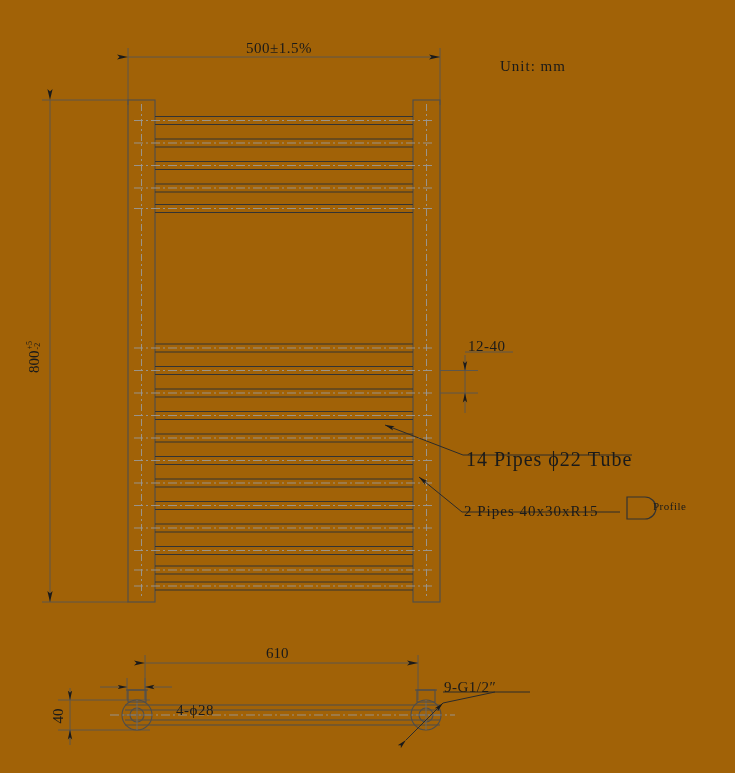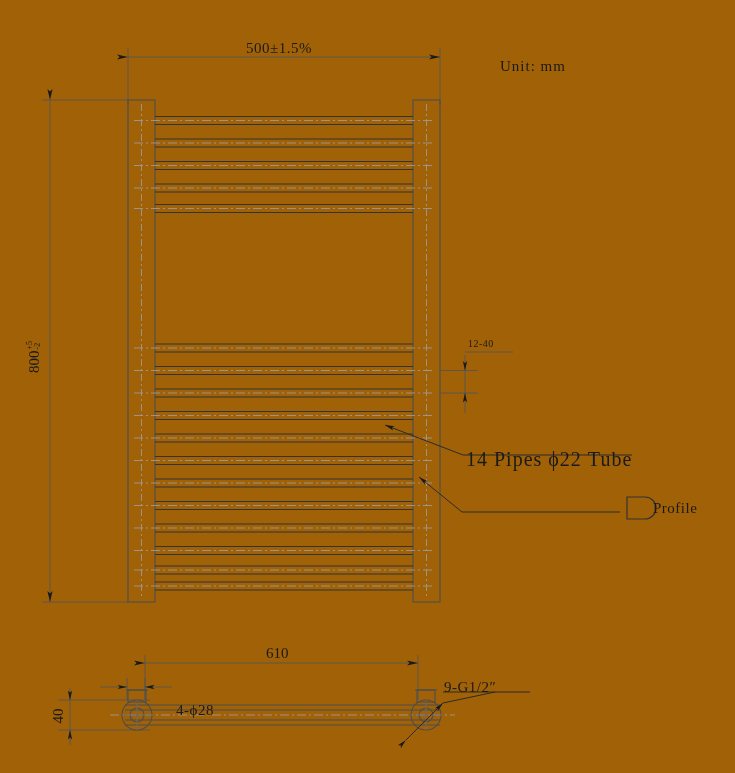--- a/index.html
+++ b/index.html
@@ -290,26 +290,27 @@
                 justify-content:center;white-space:nowrap;">
       <span style="font-size:15px;color:#1a1a1a;">800</span>
       <span style="display:inline-flex;flex-direction:column;font-size:8px;line-height:1.05;
                    margin-left:1px;color:#1a1a1a;">
         <span>+5</span>
         <span>-2</span>
       </span>
     </div>
   </div>
 
-  <div style="position:absolute;left:468px;top:338px;font-size:10px;color:#1a1a1a;letter-spacing:0.5px;">12-40</div>
+  <div style="position:absolute;left:468px;top:338px;font-size:15px;color:#1a1a1a;letter-spacing:0.5px;">12-40</div>
 
   <div style="position:absolute;left:466px;top:448px;font-size:20px;color:#1a1a1a;letter-spacing:1px;">14 Pipes ϕ22 Tube</div>
 
-
-  <div style="position:absolute;left:653px;top:500px;font-size:15px;color:#1a1a1a;letter-spacing:0.5px;">Profile</div>
+  <div style="position:absolute;left:464px;top:503px;font-size:15px;color:#1a1a1a;letter-spacing:1px;">2 Pipes 40x30xR15</div>
+
+  <div style="position:absolute;left:653px;top:500px;font-size:11px;color:#1a1a1a;letter-spacing:0.5px;">Profile</div>
 
   <div style="position:absolute;left:266px;top:645px;font-size:15px;color:#1a1a1a;">610</div>
 
   <div style="position:absolute;left:176px;top:670px;font-size:15px;color:#1a1a1a;letter-spacing:0.5px;margin-top:32px;">4-ϕ28</div>
 
   <div style="position:absolute;left:44px;top:700px;width:28px;height:32px;">
     <div style="transform:rotate(-90deg);transform-origin:center center;width:32px;height:20px;
                 position:absolute;left:-2px;top:6px;display:flex;align-items:center;
                 justify-content:center;">
       <span style="font-size:15px;color:#1a1a1a;">40</span>

